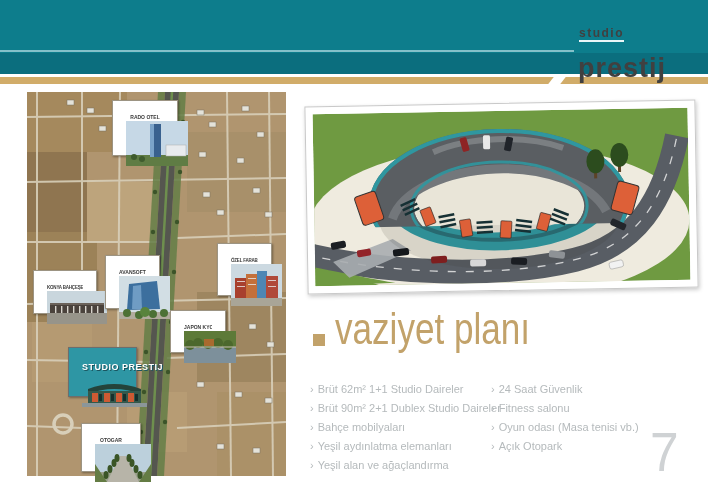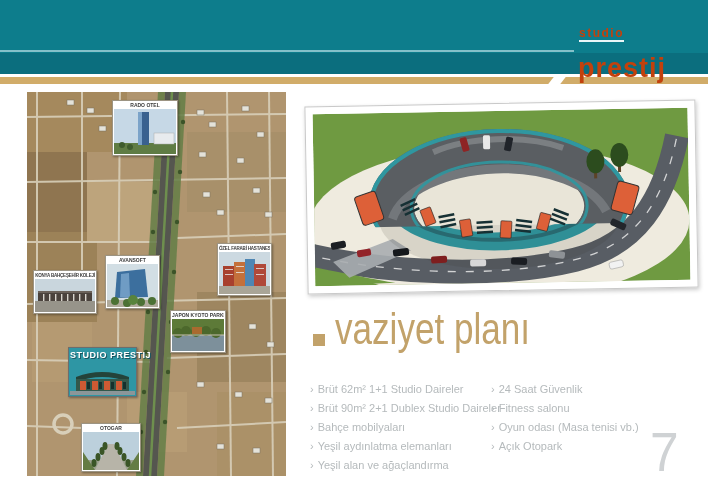--- a/index.html
+++ b/index.html
@@ -8,34 +8,34 @@
     background:#ffffff; font-family:"Liberation Sans", sans-serif;
   }
 
   
   .header-top  { position:absolute; left:0; top:0;   width:708px; height:53px; background:#0d7d8c; }
   .header-rule { position:absolute; left:0; top:50px; width:574px; height:2px;  background:#85c0c9; }
   .header-sub  { position:absolute; left:0; top:53px; width:708px; height:21px; background:#0b6e7e; }
   .gold-bar    { position:absolute; left:0; top:77px; width:708px; height:7px;  background:#d1ac69; }
   .gold-slash  { position:absolute; left:551px; top:76px; width:12px; height:9px; background:#ffffff; transform:skewX(-38deg); }
 
-  .logo { position:absolute; left:578px; top:24px; color:#c2410c; line-height:1; }
+  .logo { position:absolute; left:578px; top:24px; color:#404040; line-height:1; }
   .logo-top {
     display:inline-block; font-size:12px; font-weight:bold; letter-spacing:1.5px;
     border-bottom:2px solid #eaf6f7; padding-bottom:1px; margin-left:1px;
   }
   .logo-bottom { font-size:27px; font-weight:bold; letter-spacing:1px; margin-top:13px; }
 
   
   .map { position:absolute; left:27px; top:92px; width:259px; height:384px; }
   .map > svg { position:absolute; left:0; top:0; }
 
   .callout {
     position:absolute; box-sizing:border-box; background:#ffffff;
-    border:1px solid #9c9483; padding:1px; box-shadow:1px 1px 2px rgba(0,0,0,.35);
+    border:1px solid #9c9483; padding:13px; box-shadow:1px 1px 2px rgba(0,0,0,.35);
   }
   .callout .label {
     font-size:5px; font-weight:bold; color:#3a3a3a; text-align:center;
     line-height:7px; height:7px; white-space:nowrap; overflow:hidden;
   }
   .callout .label-sm { font-size:4.5px; letter-spacing:-0.2px; }
   .callout svg { display:block; }
 
   .callout-prestij { background:#2e96a4; border:1px solid #6d6d6d; }
   .callout-prestij .plabel {

